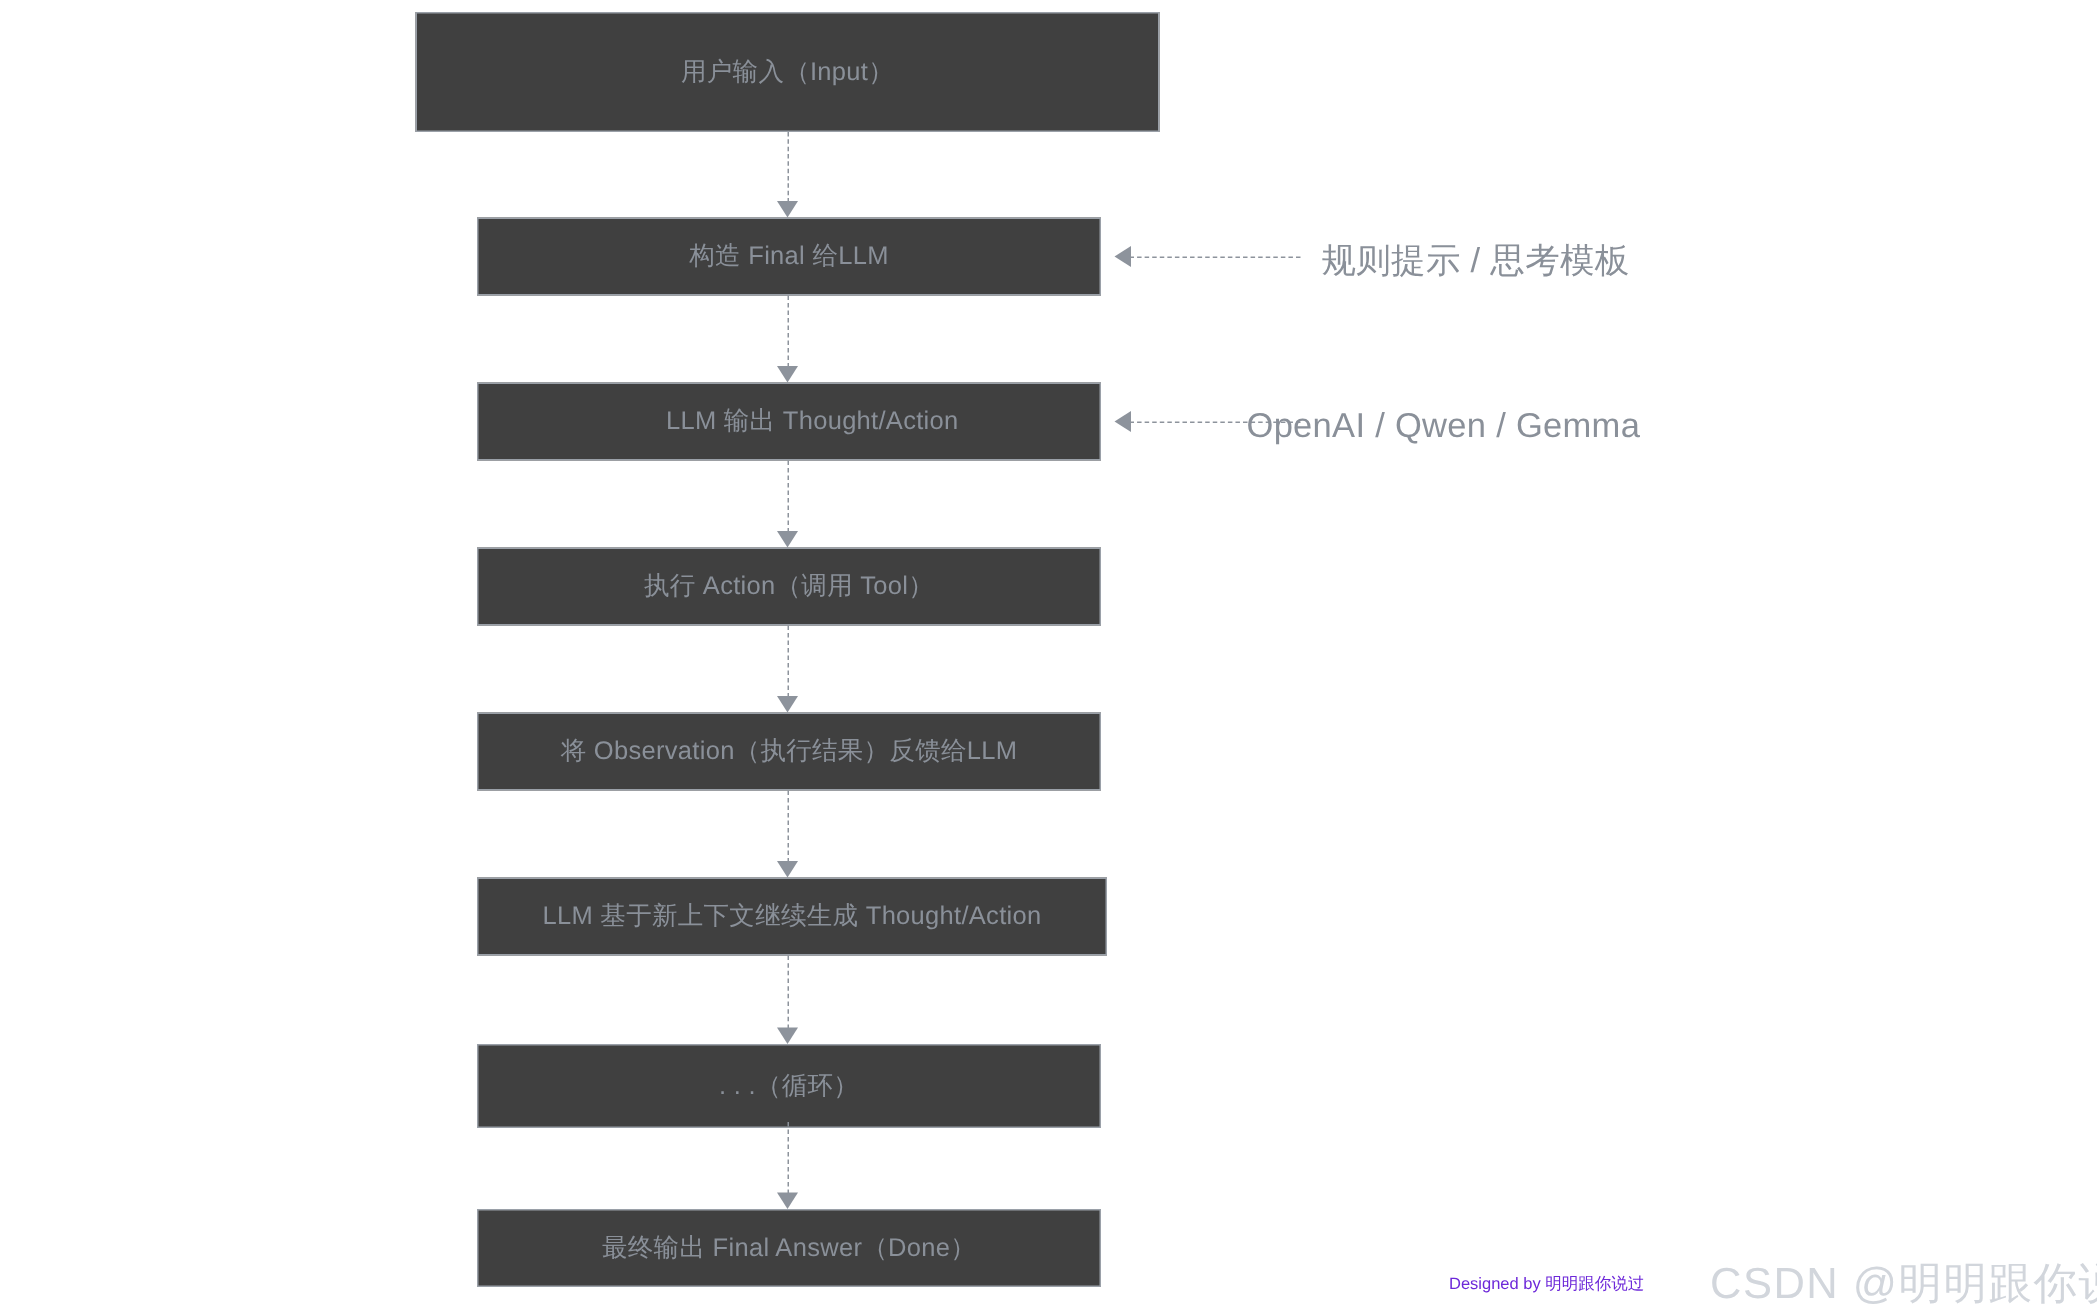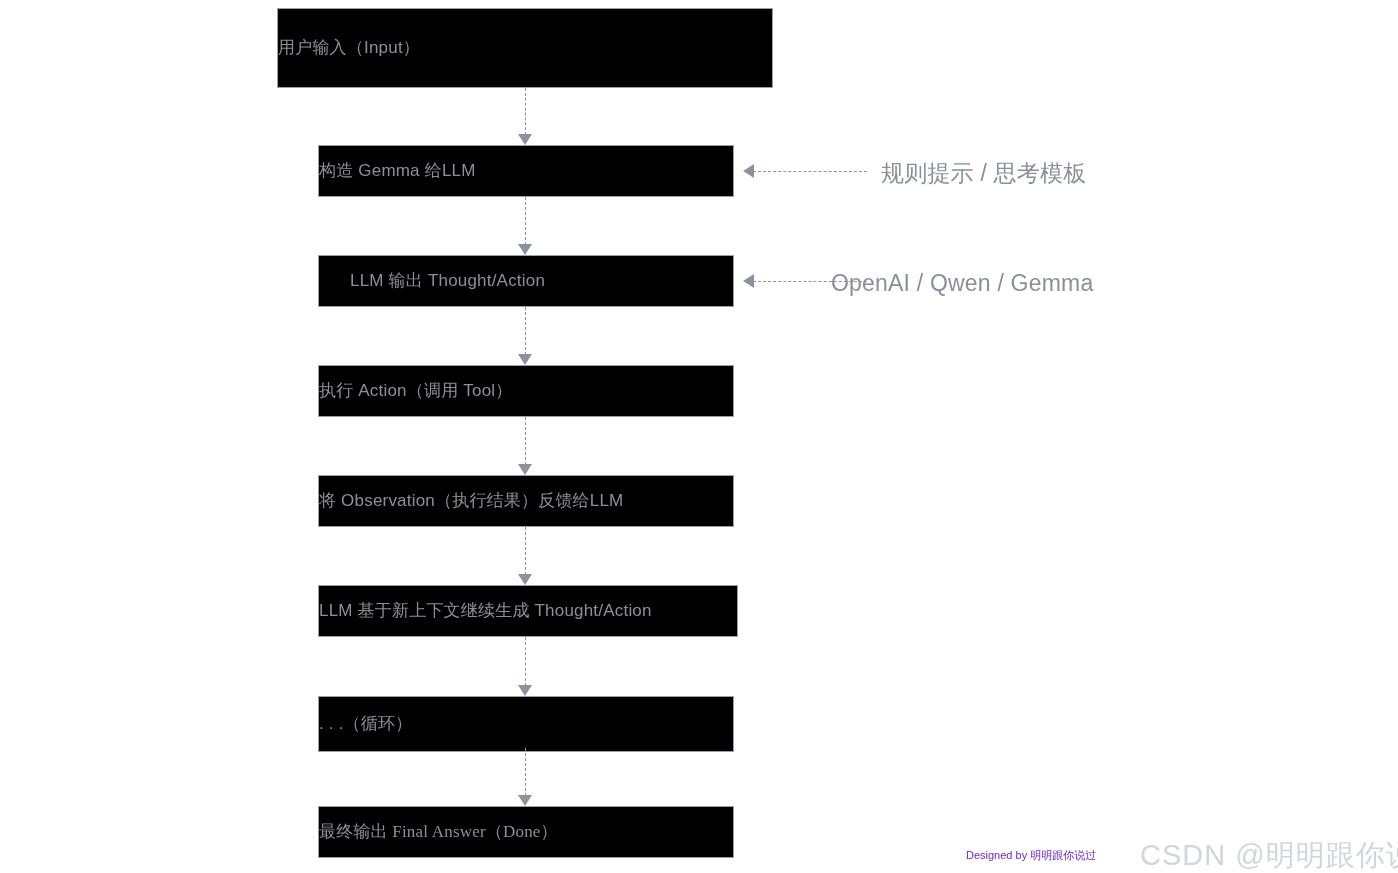--- a/index.html
+++ b/index.html
@@ -18,28 +18,28 @@
   #canvas {
     position: absolute;
     left: 0; top: 0;
     width: 1398px;
     height: 873px;
   }
 
   .node {
     position: absolute;
     box-sizing: border-box;
-    background: #000000;
+    background: #404040;
     border: 1px solid #9aa0a8;
     color: #8a9099;
     font-size: 17px;
     line-height: 1.2;
     display: flex;
     align-items: center;
-    justify-content: flex-start;
+    justify-content: center;
     letter-spacing: 0.2px;
     white-space: nowrap;
   }
 
   .node-label {
     display: block;
   }
 
   
   .vconn {
@@ -123,21 +123,21 @@
   <div class="node" style="left:277px; top:8px; width:496px; height:80px;">
     <span class="node-label">用户输入（Input）</span>
   </div>
 
   <div class="vconn" style="left:519px; top:88px; height:57px;">
     <span class="vline"></span>
     <span class="vhead"></span>
   </div>
 
   <div class="node" style="left:318px; top:145px; width:416px; height:52px;">
-    <span class="node-label">构造 Gemma 给LLM</span>
+    <span class="node-label">构造 Final 给LLM</span>
   </div>
 
   <div class="hconn" style="left:743px; top:164px; width:124px;">
     <span class="hhead"></span>
     <span class="hline"></span>
   </div>
   <div class="side-label" style="left:881px; top:160px;">
     <span>规则提示 / 思考模板</span>
   </div>
 
@@ -192,21 +192,21 @@
 
   <div class="node" style="left:318px; top:696px; width:416px; height:56px;">
     <span class="node-label">. . .（循环）</span>
   </div>
 
   <div class="vconn" style="left:519px; top:748px; height:58px;">
     <span class="vline"></span>
     <span class="vhead"></span>
   </div>
 
-  <div class="node" style="left:318px; top:806px; width:416px; height:52px;font-family:Liberation Serif, serif;">
+  <div class="node" style="left:318px; top:806px; width:416px; height:52px;">
     <span class="node-label">最终输出 Final Answer（Done）</span>
   </div>
 
   <div class="credit">
     <span>Designed by 明明跟你说过</span>
   </div>
   <div class="watermark">
     <span>CSDN @明明跟你说过</span>
   </div>
 

